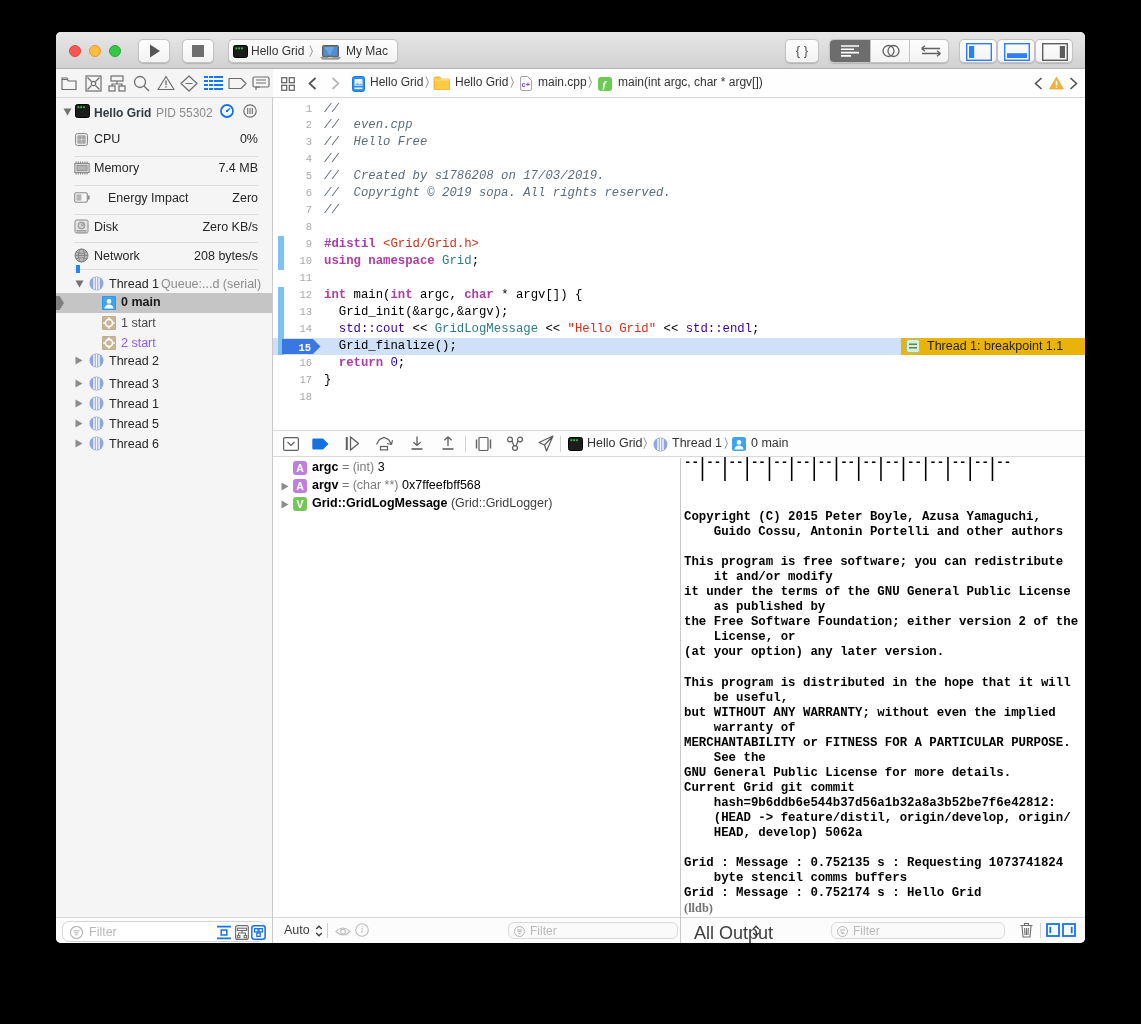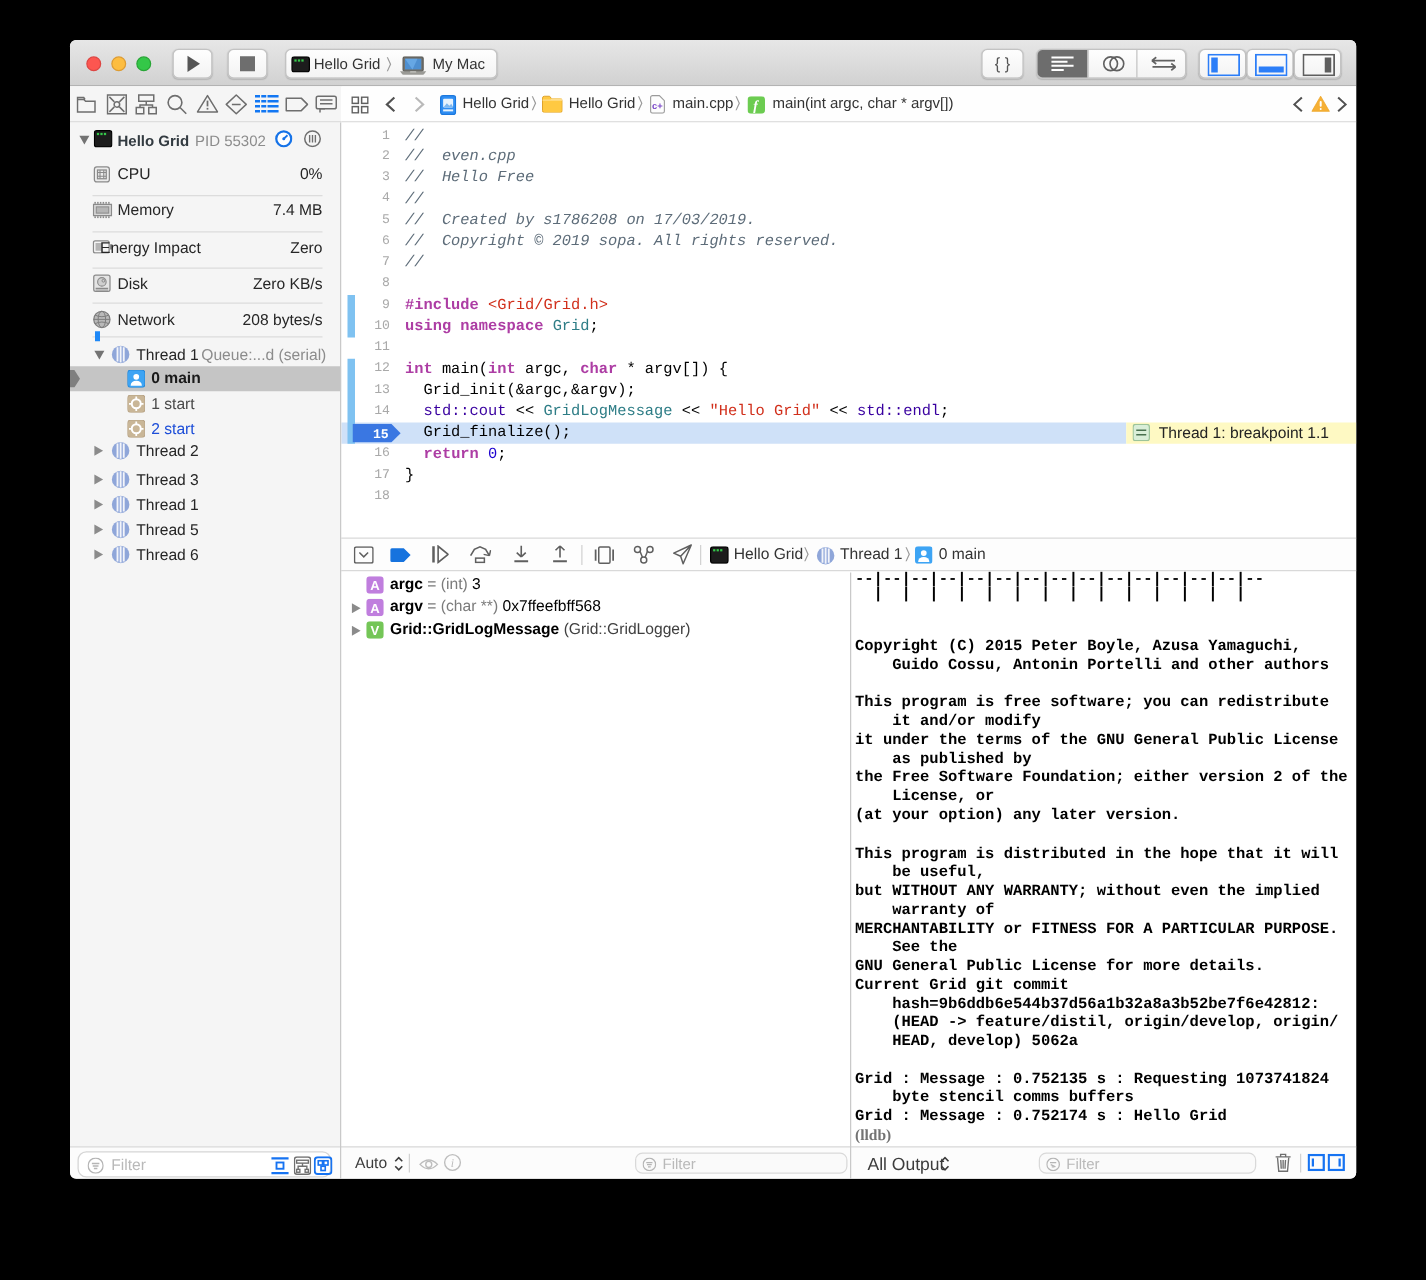--- a/index.html
+++ b/index.html
@@ -303,21 +303,21 @@
       <span class="abs" style="left:38px;top:3px;">Memory</span>
         <span class="gval" style="top:3px;">7.4 MB</span>
     </div>
     <div class="sep" style="top:87px;"></div>
     <div class="srow" style="top:89.5px;">
       <svg class="abs" style="left:18px;top:4px;" width="16" height="11" viewBox="0 0 16 11">
           <rect x="0.7" y="0.7" width="12.6" height="9.6" rx="1.5" fill="none" stroke="#8a8a8a" stroke-width="1.1"></rect>
           <rect x="2.4" y="2.4" width="5" height="6.2" fill="#b5b5b5"></rect>
           <rect x="14" y="3.2" width="1.6" height="4.6" rx="0.8" fill="#8a8a8a"></rect>
         </svg>
-      <span class="abs" style="left:24px;top:3px;">Energy Impact</span>
+      <span class="abs" style="left:52px;top:3px;">Energy Impact</span>
         <span class="gval" style="top:3px;">Zero</span>
     </div>
     <div class="sep" style="top:115.5px;"></div>
     <div class="srow" style="top:118.6px;">
       <svg class="abs" style="left:18px;top:2px;" width="15" height="15" viewBox="0 0 15 15">
           <rect x="1" y="1" width="13" height="13" rx="1.5" fill="#e4e4e4" stroke="#8a8a8a"></rect>
           <circle cx="7.5" cy="6.5" r="3.4" fill="#cfcfcf" stroke="#8a8a8a" stroke-width="0.9"></circle>
           <circle cx="8.7" cy="5.6" r="1.1" fill="none" stroke="#8a8a8a" stroke-width="0.8"></circle>
           <line x1="2.5" y1="11.7" x2="12.5" y2="11.7" stroke="#8a8a8a" stroke-width="0.9"></line>
           <line x1="2.5" y1="13" x2="12.5" y2="13" stroke="#8a8a8a" stroke-width="0.7"></line>
@@ -381,21 +381,21 @@
       <svg class="abs" style="left:46px;top:3px;" width="14" height="14" viewBox="0 0 14 14">
           <rect width="14" height="14" rx="2.5" fill="#c9b697" stroke="#b5a184" stroke-width="0.8"></rect>
           <circle cx="7" cy="7" r="3.6" fill="none" stroke="#fff" stroke-width="1.6"></circle>
           <g stroke="#fff" stroke-width="1.4">
             <line x1="7" y1="1.2" x2="7" y2="3.2"></line>
             <line x1="7" y1="10.8" x2="7" y2="12.8"></line>
             <line x1="1.2" y1="7" x2="3.2" y2="7"></line>
             <line x1="10.8" y1="7" x2="12.8" y2="7"></line>
           </g>
         </svg>
-      <span class="abs" style="left:65px;top:3px;color:#1d4ed8;">2 start</span>
+      <span class="abs" style="left:65px;top:3px;color:#8b5cf6;">2 start</span>
     </div>
     <div class="srow thr" style="top:252px;">
         <svg class="abs" style="left:19px;top:5.5px;" width="8" height="9" viewBox="0 0 8 9">
           <path d="M0.5 0.5 L7.5 4.5 L0.5 8.5 Z" fill="#8b8b8b"></path>
         </svg>
         <svg class="abs" style="left:33px;top:2.6px;" width="15" height="15" viewBox="0 0 15 15">
           <circle cx="7.5" cy="7.5" r="7" fill="#8fa6d9"></circle>
           <g stroke="#f2f4fa" stroke-width="1.5">
             <line x1="5" y1="1.8" x2="5" y2="13.2"></line>
             <line x1="7.5" y1="1" x2="7.5" y2="14"></line>
@@ -457,21 +457,21 @@
             <line x1="7.5" y1="1" x2="7.5" y2="14"></line>
             <line x1="10" y1="1.8" x2="10" y2="13.2"></line>
           </g>
         </svg>
         <span class="abs tname" style="left:53px;top:3.6px;">Thread 6</span>
       </div>
   </div>
   <div id="vdiv1"></div>
   <div id="editor">
     <div class="abs" style="left:0;top:239.8px;width:628px;height:17px;background:#cfe1f8;"></div>
-    <div class="abs" style="left:628px;top:239.8px;width:202px;height:17px;background:#fef9c3;">
+    <div class="abs" style="left:628px;top:239.8px;width:202px;height:17px;background:#eab308;">
       <svg class="abs" style="left:5px;top:1.5px;" width="14" height="14" viewBox="0 0 14 14">
           <rect x="0.5" y="0.5" width="13" height="13" rx="2" fill="#d9eed8" stroke="#9cc49a"></rect>
           <line x1="3" y1="5.2" x2="11" y2="5.2" stroke="#49704e" stroke-width="1.3"></line>
           <line x1="3" y1="8.8" x2="11" y2="8.8" stroke="#49704e" stroke-width="1.3"></line>
         </svg>
       <span class="abs" style="left:26px;top:1.5px;font-size:12.5px;color:#232323;">Thread 1: breakpoint 1.1</span>
     </div>
     <div class="abs" style="left:4.5px;top:138.1px;width:6px;height:33.9px;background:#7fc2f1;"></div>
     <div class="abs" style="left:4.5px;top:188.95px;width:6px;height:67.8px;background:#7fc2f1;"></div>
     <div id="lnums"> 1
@@ -497,21 +497,21 @@
         <text x="29" y="11.6" text-anchor="end" font-family="Liberation Mono" font-size="10.5" font-weight="bold" fill="#fff">15</text>
       </svg>
     <div id="code"><span class="cm">//</span>
 <span class="cm">//  even.cpp</span>
 <span class="cm">//  Hello Free</span>
 <span class="cm">//</span>
 <span class="cm">//  Created by s1786208 on 17/03/2019.</span>
 <span class="cm">//  Copyright © 2019 sopa. All rights reserved.</span>
 <span class="cm">//</span>
 
-<span class="kw">#include</span> <span class="str">&lt;Grid/Grid.h&gt;</span>
+<span class="kw">#distil</span> <span class="str">&lt;Grid/Grid.h&gt;</span>
 <span class="kw">using</span> <span class="kw">namespace</span> <span class="tp">Grid</span>;
 
 <span class="kw">int</span> main(<span class="kw">int</span> argc, <span class="kw">char</span> * argv[]) {
   Grid_init(&amp;argc,&amp;argv);
   <span class="std">std::cout</span> &lt;&lt; <span class="tp">GridLogMessage</span> &lt;&lt; <span class="str">"Hello Grid"</span> &lt;&lt; <span class="std">std::endl</span>;
   Grid_finalize();
   <span class="kw">return</span> <span class="num">0</span>;
 }
 </div>
   </div>
@@ -698,21 +698,21 @@
       <svg class="abs" style="left:5px;top:2.5px;" width="11" height="11" viewBox="0 0 11 11">
           <circle cx="5.5" cy="5.5" r="5" fill="none" stroke="#b5b5b5"></circle>
           <g stroke="#b5b5b5">
             <line x1="3" y1="4" x2="8" y2="4"></line>
             <line x1="3.6" y1="5.7" x2="7.4" y2="5.7"></line>
             <line x1="4.4" y1="7.4" x2="6.6" y2="7.4"></line>
           </g>
         </svg>
       <span class="abs" style="left:21px;top:1px;">Filter</span>
     </div>
-    <span class="abs" style="left:638px;top:4.5px;font-size:14px;color:#3c3c3c;">All Output</span>
+    <span class="abs" style="left:638px;top:4.5px;font-size:18px;color:#3c3c3c;">All Output</span>
     <svg class="abs" style="left:696px;top:7px;" width="8" height="12" viewBox="0 0 8 12">
         <path d="M1.2 4 L4 1.2 L6.8 4 M1.2 8 L4 10.8 L6.8 8" fill="none" stroke="#3c3c3c" stroke-width="1.3"></path>
       </svg>
     <div class="ffield" style="left:775px; width:174px;">
       <svg class="abs" style="left:5px;top:2.5px;" width="11" height="11" viewBox="0 0 11 11">
           <circle cx="5.5" cy="5.5" r="5" fill="none" stroke="#b5b5b5"></circle>
           <g stroke="#b5b5b5">
             <line x1="3" y1="4" x2="8" y2="4"></line>
             <line x1="3.6" y1="5.7" x2="7.4" y2="7.4"></line>
             <line x1="4.4" y1="7.4" x2="6.6" y2="7.4"></line>

